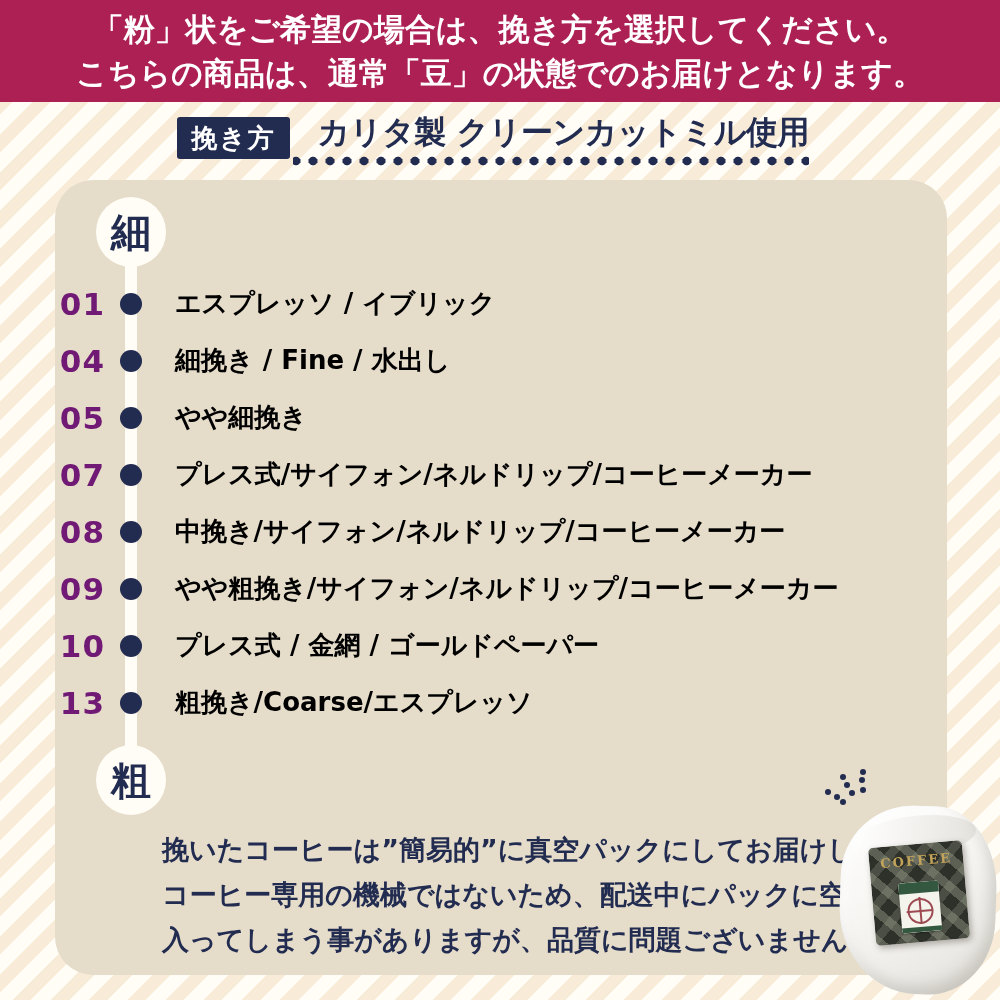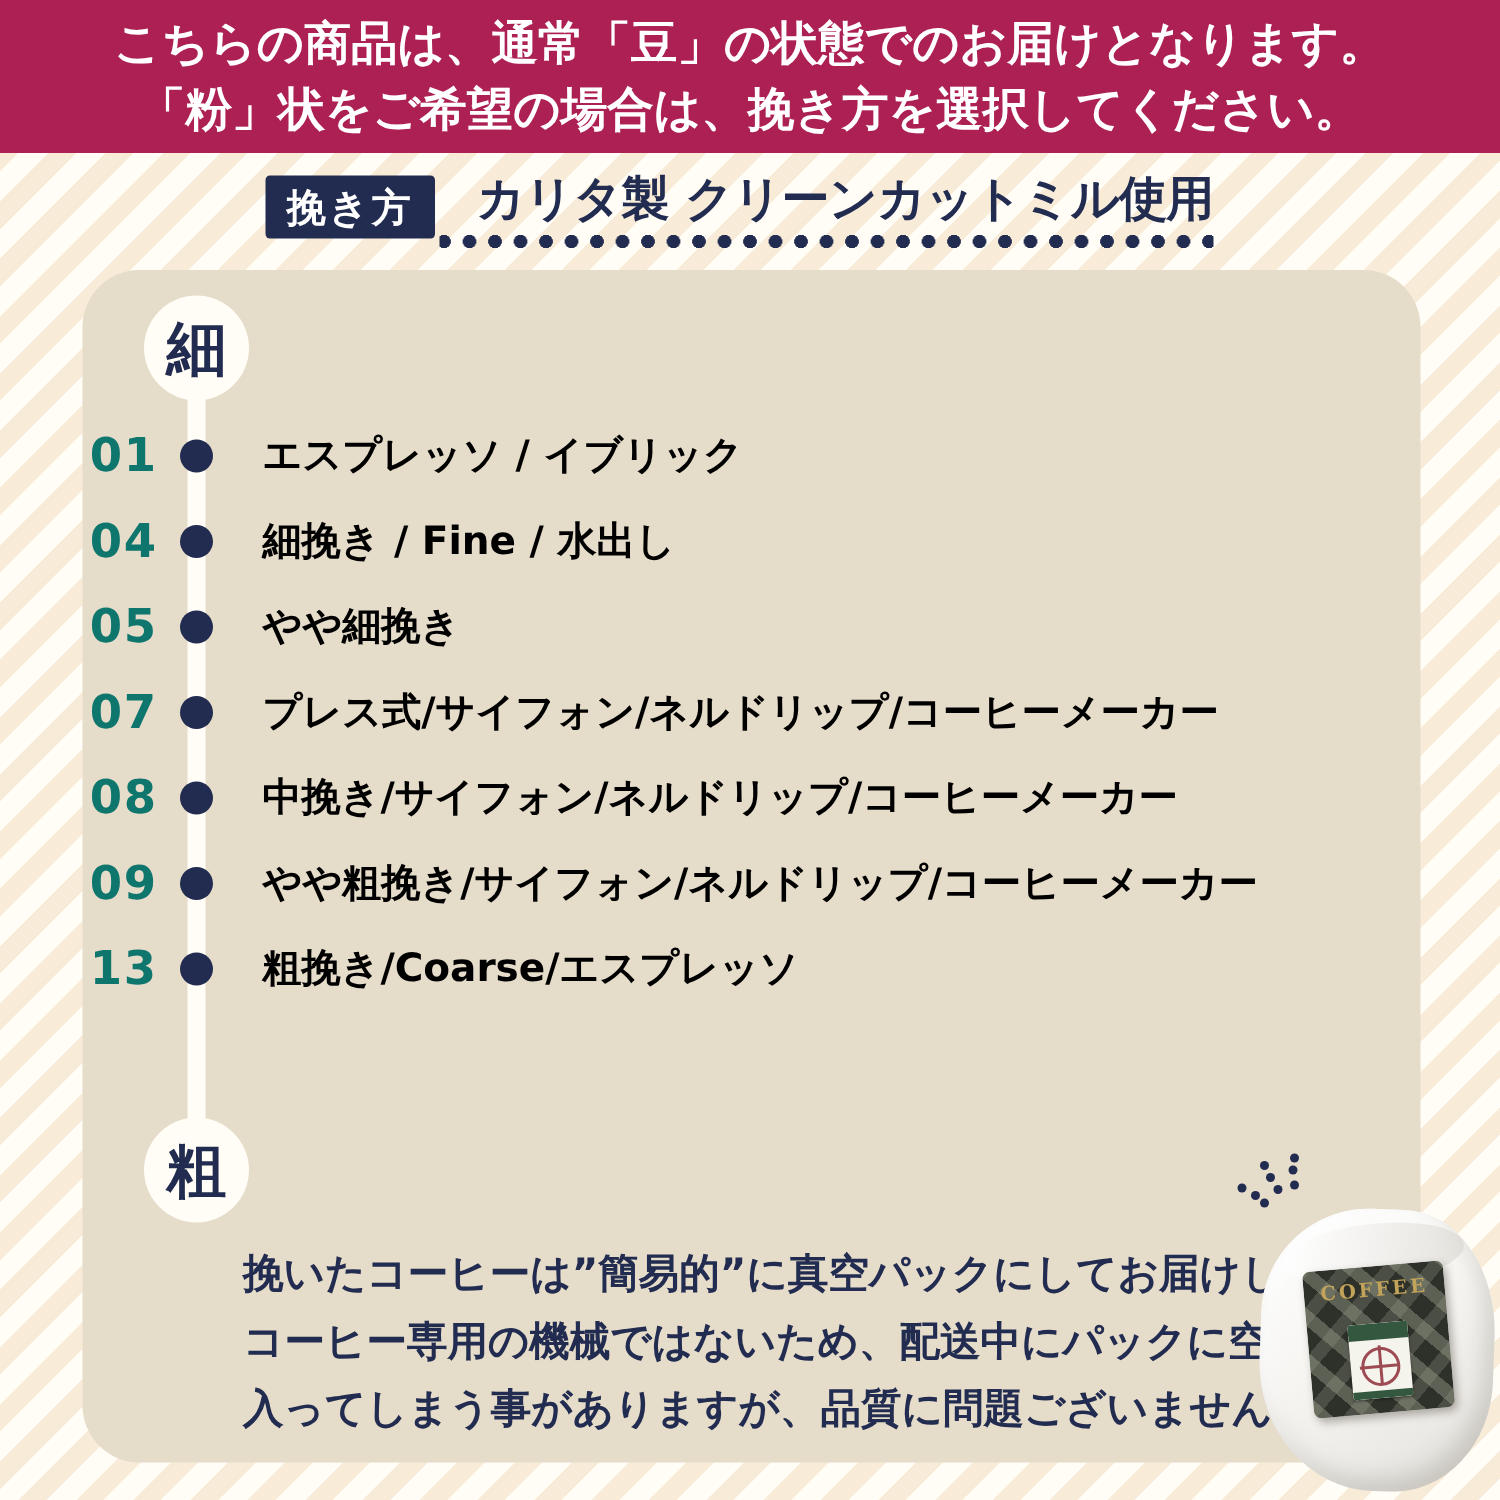--- a/index.html
+++ b/index.html
@@ -49,21 +49,21 @@
   .scale-circle{
     position:absolute;left:41px;width:70px;height:70px;border-radius:50%;
     background:#fffdf6;display:flex;align-items:center;justify-content:center;
     color:#222c50;font-size:40px;font-weight:bold;
   }
   .scale-top{top:17px;}
   .scale-bottom{top:565px;}
   .rows{position:absolute;left:0;top:95px;width:100%;}
   .row{display:flex;align-items:center;height:57px;}
   .row-num{
-    width:50px;text-align:right;color:#0f766e;
+    width:50px;text-align:right;color:#701a75;
     font-size:31px;font-weight:bold;letter-spacing:1px;
   }
   .row-dot{
     margin-left:15px;width:22px;height:22px;border-radius:50%;background:#222c50;flex:0 0 auto;
   }
   .row-label{
     margin-left:33px;color:#000000;font-size:26px;font-weight:bold;white-space:nowrap;
   }
   .note{
     position:absolute;left:107px;top:647px;color:#222c50;
@@ -122,22 +122,22 @@
     content:"";position:absolute;top:50%;left:-3px;height:2px;width:26px;margin-top:-1px;background:#9d4a52;
   }
   .pack-label-bottom{position:absolute;bottom:0;left:0;right:0;height:5px;background:#33573f;}
 </style>
 </head>
 <body>
 
 <div class="stage">
 
   <div class="banner">
+    <div>「粉」状をご希望の場合は、挽き方を選択してください。</div>
     <div>こちらの商品は、通常「豆」の状態でのお届けとなります。</div>
-    <div>「粉」状をご希望の場合は、挽き方を選択してください。</div>
   </div>
 
   <div class="badge">挽き方</div>
 
   <div class="title-wrap">
     <div class="title">カリタ製 クリーンカットミル使用</div>
     <div class="title-dots"></div>
   </div>
 
   <div class="panel">
@@ -168,20 +168,25 @@
       </div>
       <div class="row">
         <div class="row-num">08</div>
         <div class="row-dot"></div>
         <div class="row-label">中挽き/サイフォン/ネルドリップ/コーヒーメーカー</div>
       </div>
       <div class="row">
         <div class="row-num">09</div>
         <div class="row-dot"></div>
         <div class="row-label">やや粗挽き/サイフォン/ネルドリップ/コーヒーメーカー</div>
+      </div>
+      <div class="row">
+        <div class="row-num">10</div>
+        <div class="row-dot"></div>
+        <div class="row-label">プレス式 / 金網 / ゴールドペーパー</div>
       </div>
       <div class="row">
         <div class="row-num">13</div>
         <div class="row-dot"></div>
         <div class="row-label">粗挽き/Coarse/エスプレッソ</div>
       </div>
     </div>
 
     <div class="note">
       <div>挽いたコーヒーは”簡易的”に真空パックにしてお届けします。</div>

